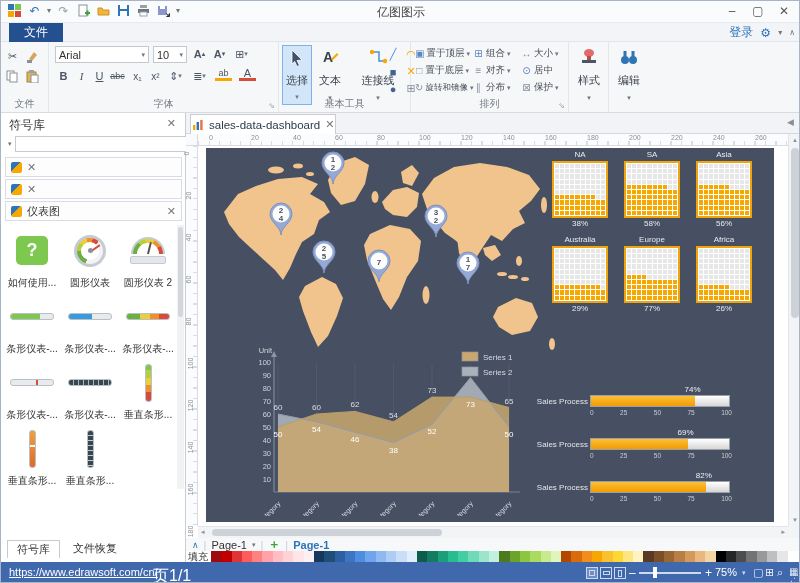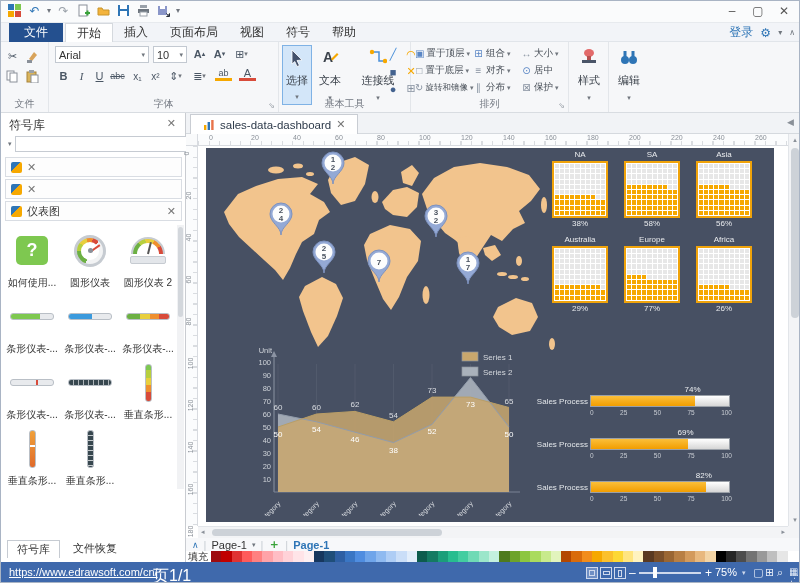--- a/index.html
+++ b/index.html
@@ -77,21 +77,21 @@
 .hbm{position:absolute;top:0;bottom:0;width:2px;background:#d84b3a}
 .vbar{width:7px;height:38px;border:1px solid #b9bfc6;border-radius:3px;overflow:hidden;position:relative}
 .lp-scroll{position:absolute;right:1px;top:112px;width:7px;height:264px;background:#f1f2f4}
 .lp-scroll i{position:absolute;left:1px;right:1px;top:2px;height:90px;background:#d3d7dc;border-radius:3px}
 .lp-tabs{position:absolute;left:0;top:427px;width:185px;height:18px;display:flex;padding-left:6px;gap:4px}
 .btab{padding:0 9px;line-height:17px;font-size:11px;color:#333}
 .btab.active{border:1px solid #c6cbd2;border-bottom:none;background:#fff}
 
 #canvaszone{position:absolute;left:185px;top:112px;width:615px;height:449px;background:#fff}
 .tabrow{position:absolute;left:0;top:0;width:615px;height:21px;background:#f1f3f6;border-bottom:1px solid #d5d9de}
-.doctab{position:absolute;left:4px;top:1px;height:20px;background:#fff;border:1px solid #c9cdd3;border-bottom:none;display:flex;align-items:center;gap:5px;padding:0 12px;font-size:11.5px;color:#2d3a4a}
+.doctab{position:absolute;left:4px;top:1px;height:20px;background:#fff;border:1px solid #c9cdd3;border-bottom:none;display:flex;align-items:center;gap:5px;padding:0 1px;font-size:11.5px;color:#2d3a4a}
 .tabnav{position:absolute;right:7px;top:4px;color:#8a9098;font-size:9px}
 .corner{position:absolute;left:0;top:21px;width:12px;height:12px;background:#f9fafb;border-right:1px solid #d8dbe0;border-bottom:1px solid #d8dbe0}
 #hruler{position:absolute;left:12px;top:21px;width:590px;height:12px;background:#fbfcfd;border-bottom:1px solid #d8dbe0;background-image:repeating-linear-gradient(90deg,#d9dce0 0 1px,transparent 1px 10.5px);background-size:100% 4px;background-position:0 100%;background-repeat:no-repeat}
 #vruler{position:absolute;left:0;top:33px;width:12px;height:380px;background:#fbfcfd;border-right:1px solid #d8dbe0;background-image:repeating-linear-gradient(180deg,#d9dce0 0 1px,transparent 1px 10.5px);background-size:4px 100%;background-position:100% 0;background-repeat:no-repeat}
 .rnum{position:absolute;top:0;font-size:7px;color:#8a9098}
 .vnum{position:absolute;left:-1px;font-size:7px;color:#8a9098;transform:rotate(-90deg)}
 #canvascontent{position:absolute;left:12px;top:33px;width:590px;height:380px;background:#fff;overflow:hidden}
 #dash{position:absolute;left:8px;top:2px;width:568px;height:374px;background:#475063}
 #mapsvg{position:absolute;left:0;top:0}
 .pin{position:absolute;width:24px;height:34px}
@@ -191,37 +191,30 @@
       </span>
     <span class="qic">
         <svg width="13" height="13">
           <rect x="1" y="2" width="9" height="9" fill="#8a96c9"></rect>
           <rect x="3" y="2" width="5" height="3" fill="#fff"></rect>
           <path d="M9 9 l4 4 m0 -4 v4 h-4" stroke="#4a5568"></path>
         </svg>
       </span>
     <span class="tiny">▾</span>
   </div>
+  <div id="apptitle">亿图图示</div>
   <div class="winctl">
     <span>–</span>
     <span>▢</span>
     <span>✕</span>
   </div>
 </div>
 
 <div id="menubar">
   <div class="mfile">文件</div>
-  <div class="mtabs">
-    <span class="mtab active">开始</span>
-    <span class="mtab">插入</span>
-    <span class="mtab">页面布局</span>
-    <span class="mtab">视图</span>
-    <span class="mtab">符号</span>
-    <span class="mtab">帮助</span>
-  </div>
   <div class="mright">
     <span class="login">登录</span>
     <span class="gear">⚙</span>
       <span class="tiny">▾</span>
     <span class="tiny">∧</span>
   </div>
 </div>
 
 <div id="ribbon">
   <div class="rg" style="left:0;width:48px">

